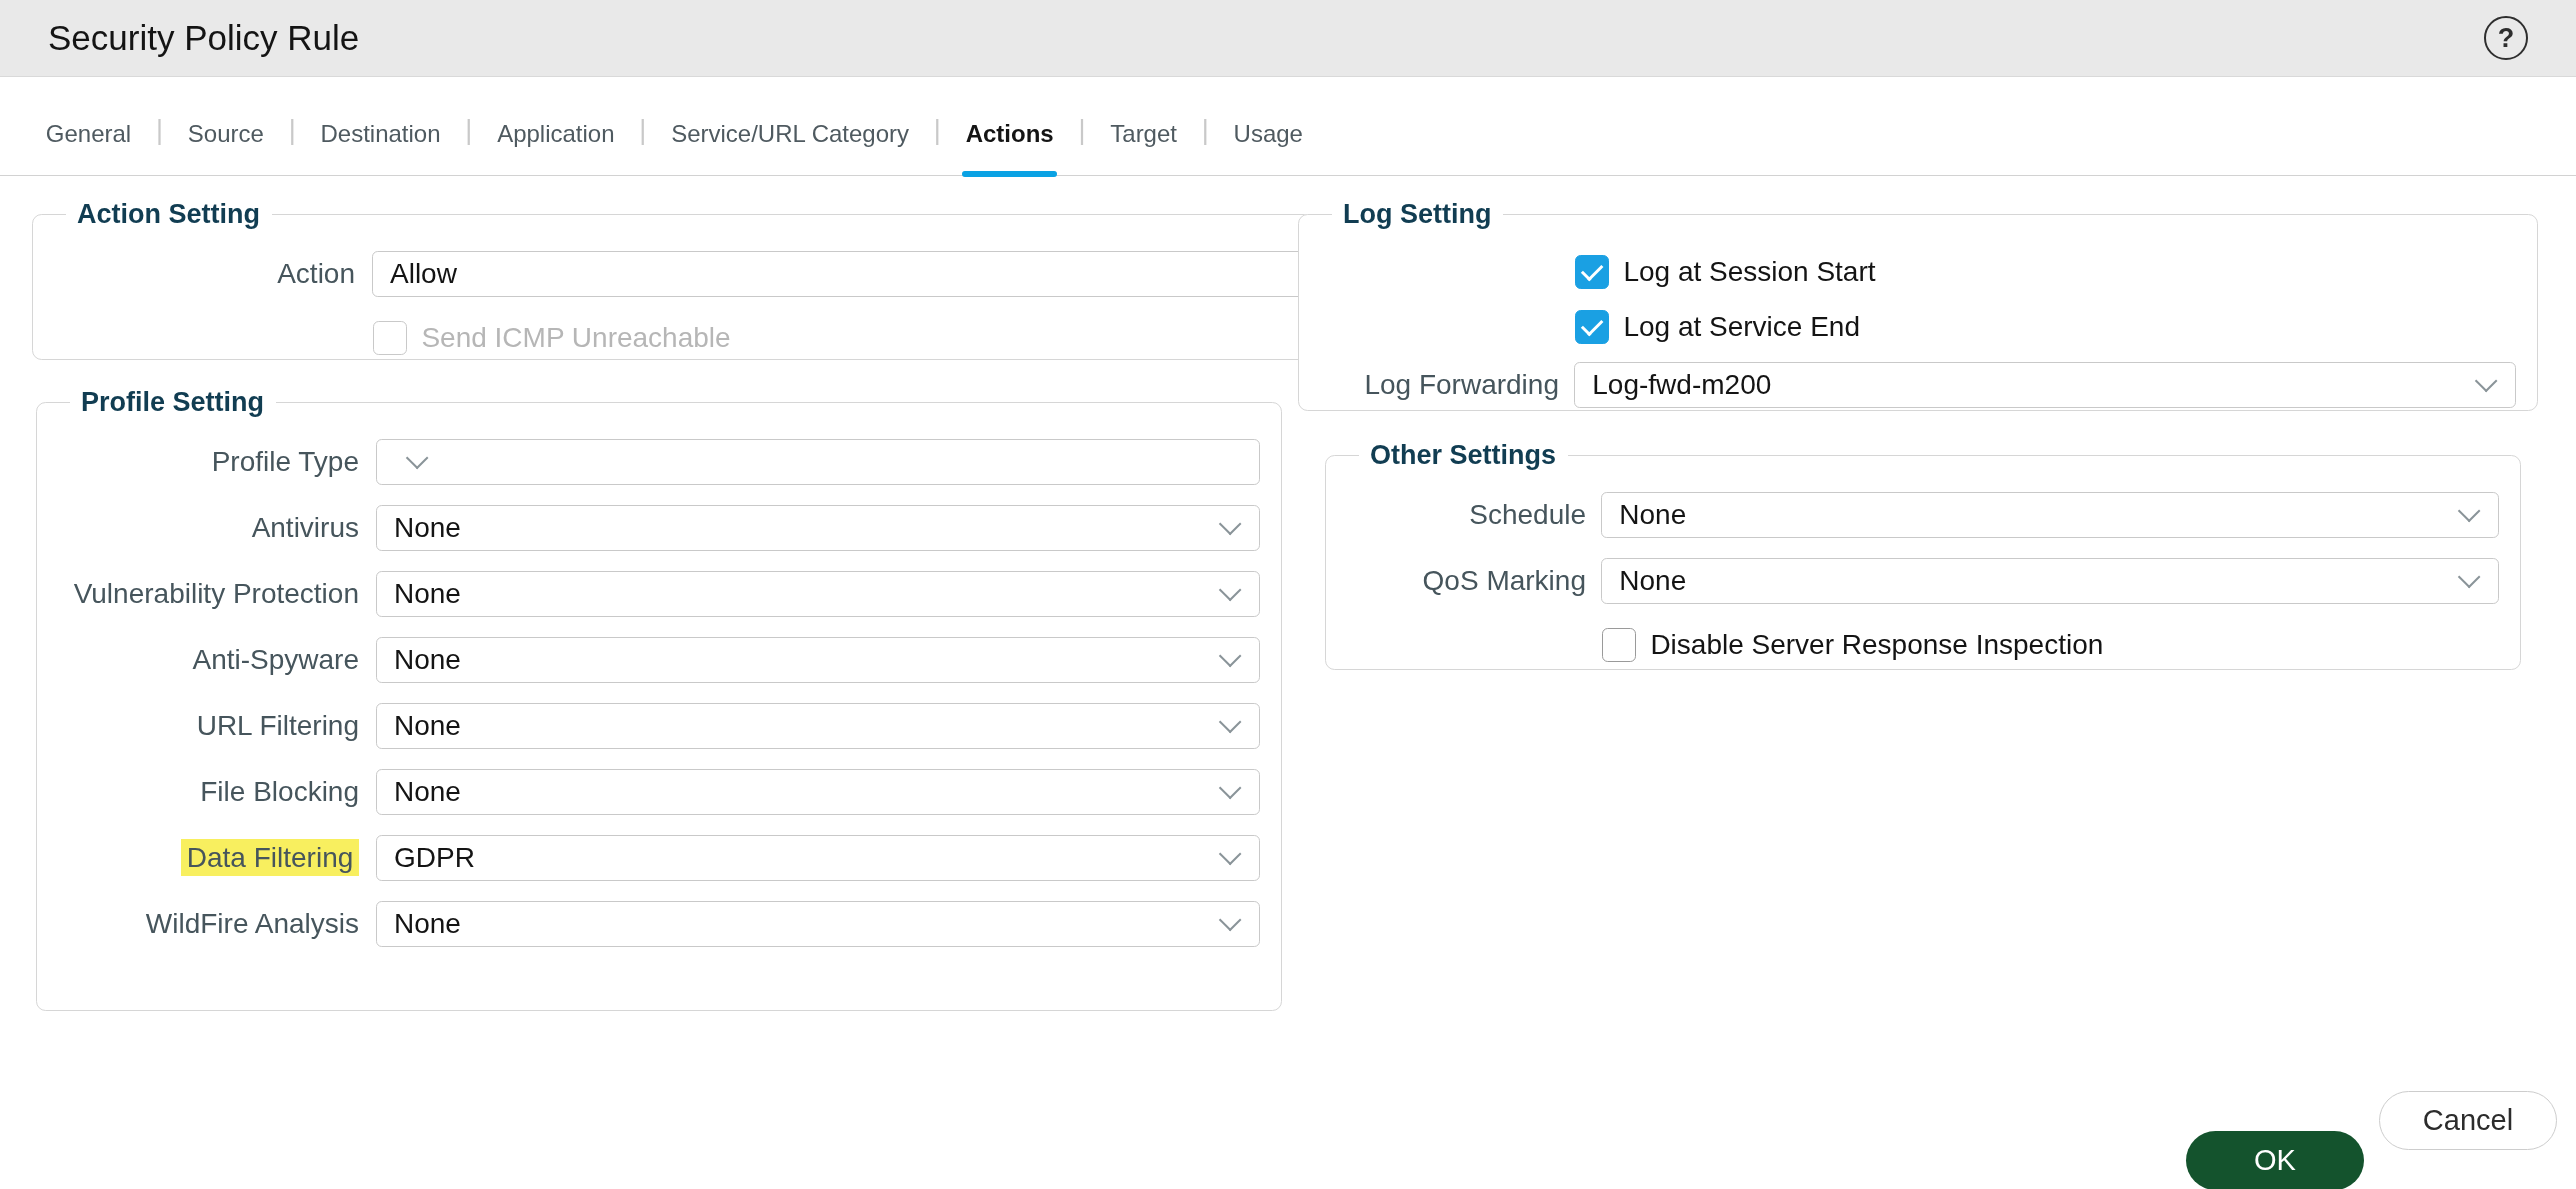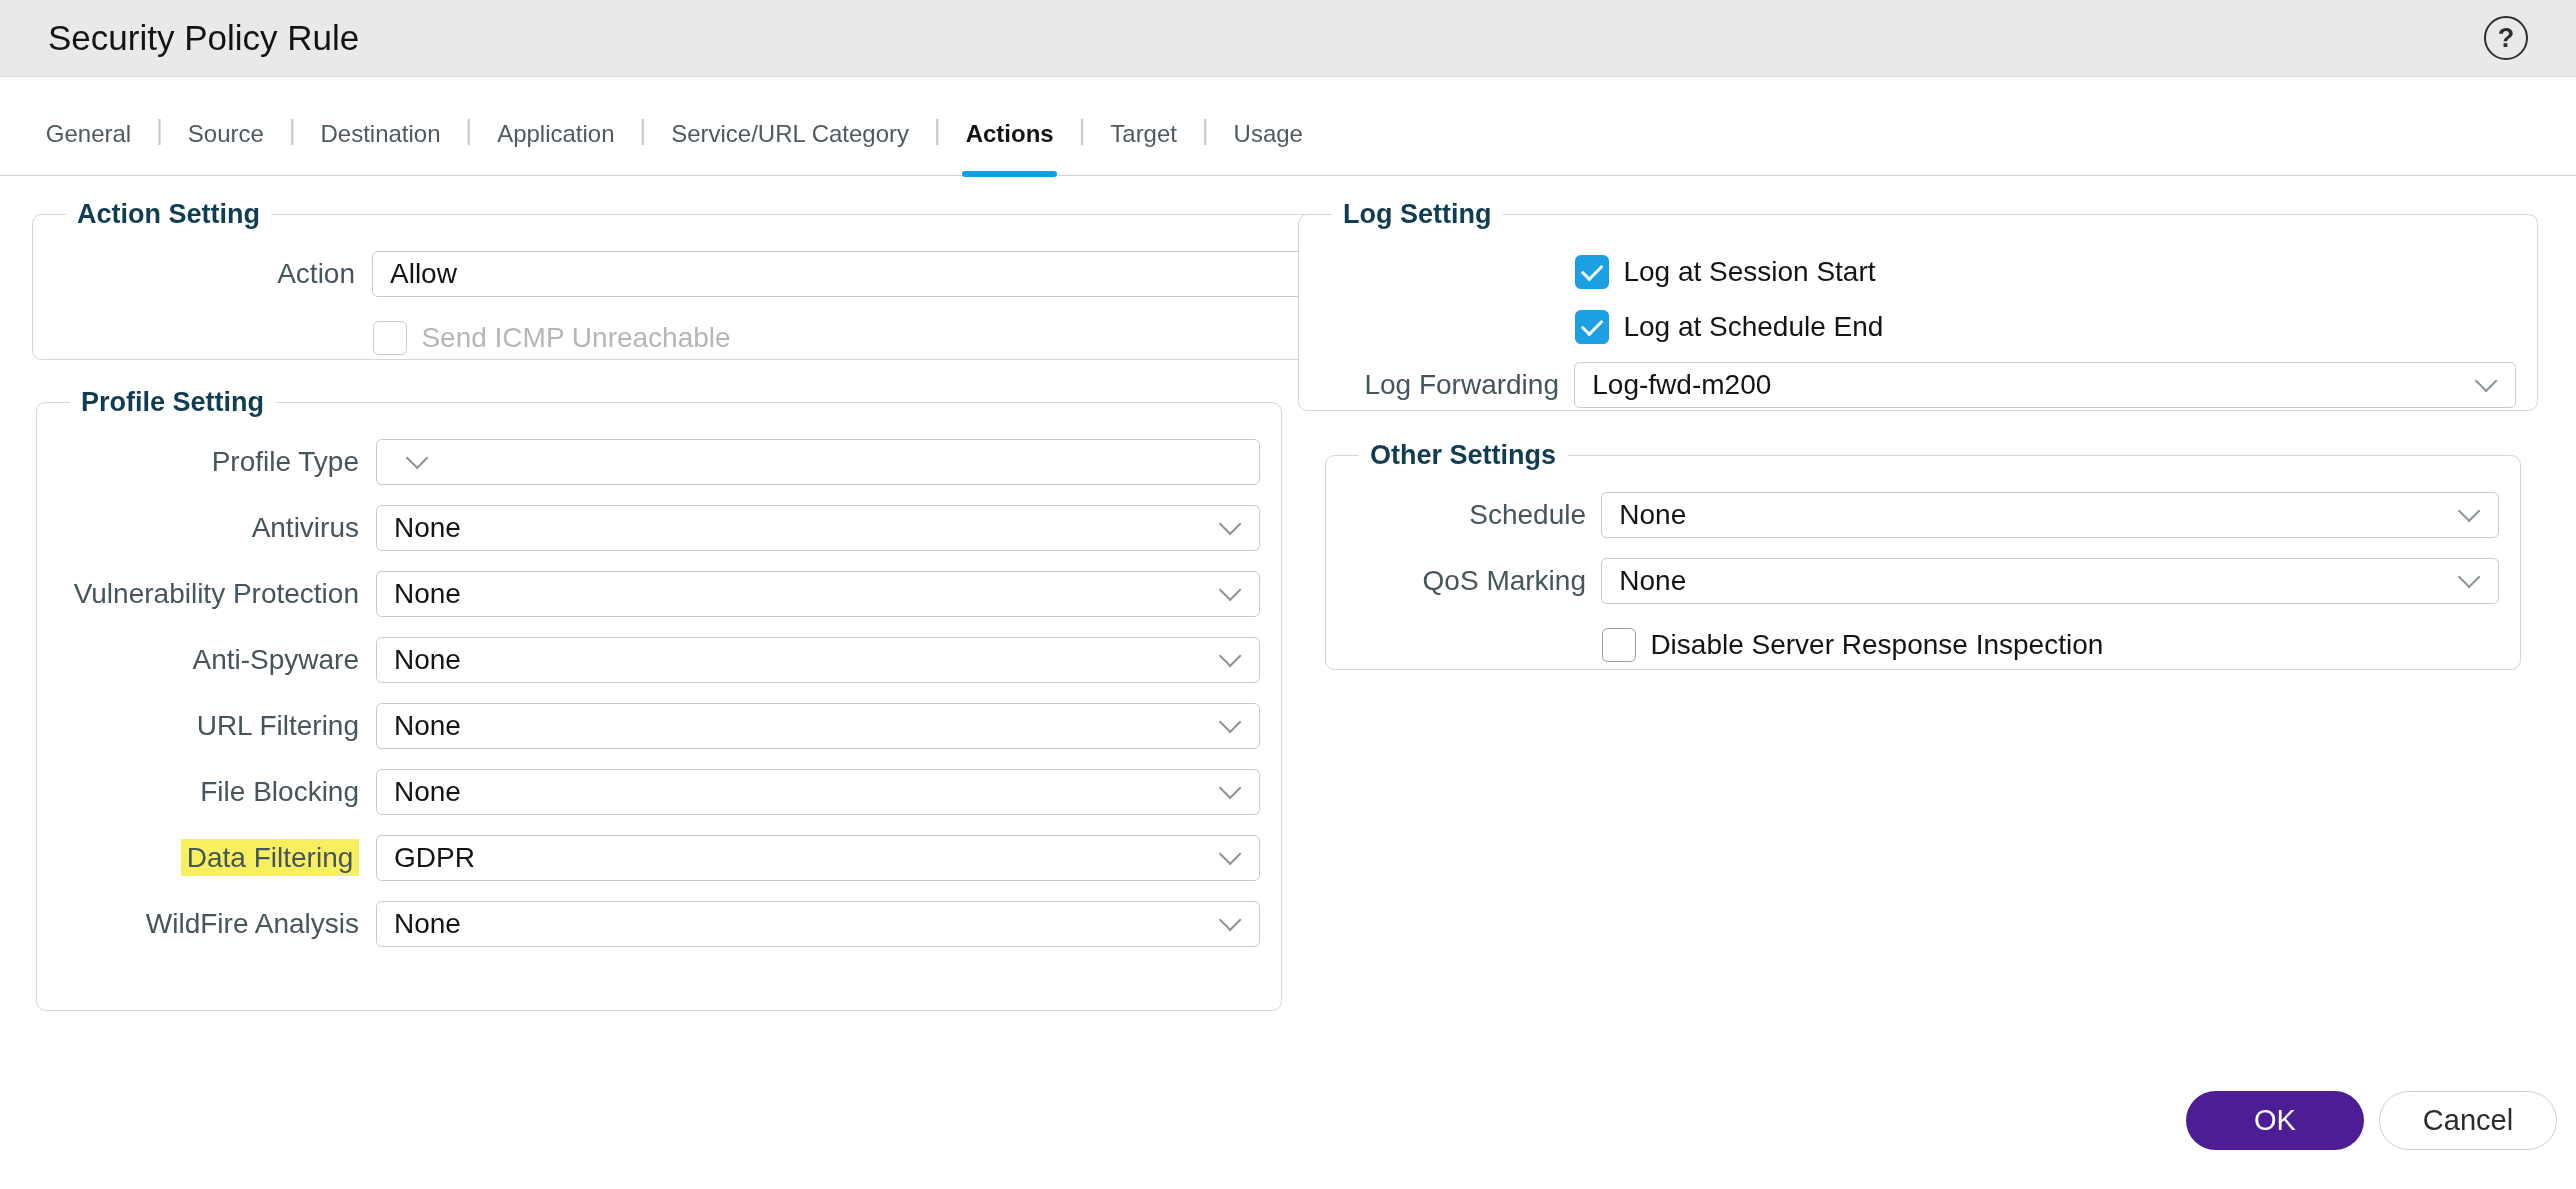--- a/index.html
+++ b/index.html
@@ -107,21 +107,21 @@
   .cb-row.disabled .checkbox { border-color: #c9c9c9; cursor: default; }
   .cb-row.disabled .cb-label { color: #b6b6b6; }
 
   
   .btn {
     position: absolute; top: 1091px; width: 178px; height: 59px;
     border-radius: 30px; font-size: 29px; font-family: inherit;
     display: flex; align-items: center; justify-content: center;
     cursor: pointer; border: none;
   }
-  #btn-ok { left: 2186px; background: #4c1d95; color: #ffffff; }
+  #btn-ok { left: 2186px; background: #14532d; color: #ffffff; margin-top: 40px; }
   #btn-cancel { left: 2379px; background: #ffffff; color: #2c2c2c;
     border: 1.9px solid #cdcdcd; }
 </style>
 </head>
 <body>
 
 <div class="page">
 
   <div class="hdr">
     <div class="hdr-title">Security Policy Rule</div>
@@ -231,21 +231,21 @@
   <fieldset class="panel" id="fs-log">
     <legend>Log Setting</legend>
 
     <div class="cb-row indent-r">
       <span class="checkbox checked"></span>
       <span class="cb-label">Log at Session Start</span>
     </div>
 
     <div class="cb-row indent-r">
       <span class="checkbox checked"></span>
-      <span class="cb-label">Log at Schedule End</span>
+      <span class="cb-label">Log at Service End</span>
     </div>
 
     <div class="row">
       <label class="lbl-r">Log Forwarding</label>
       <div class="select">
         <span class="sel-val">Log-fwd-m200</span>
         <span class="chev"></span>
       </div>
     </div>
   </fieldset>

